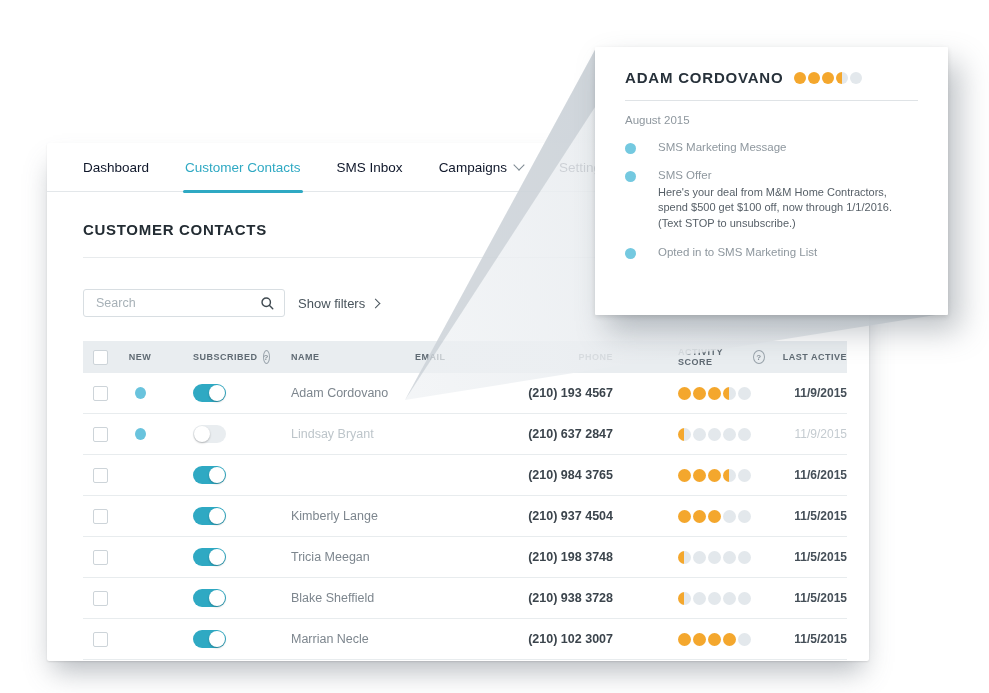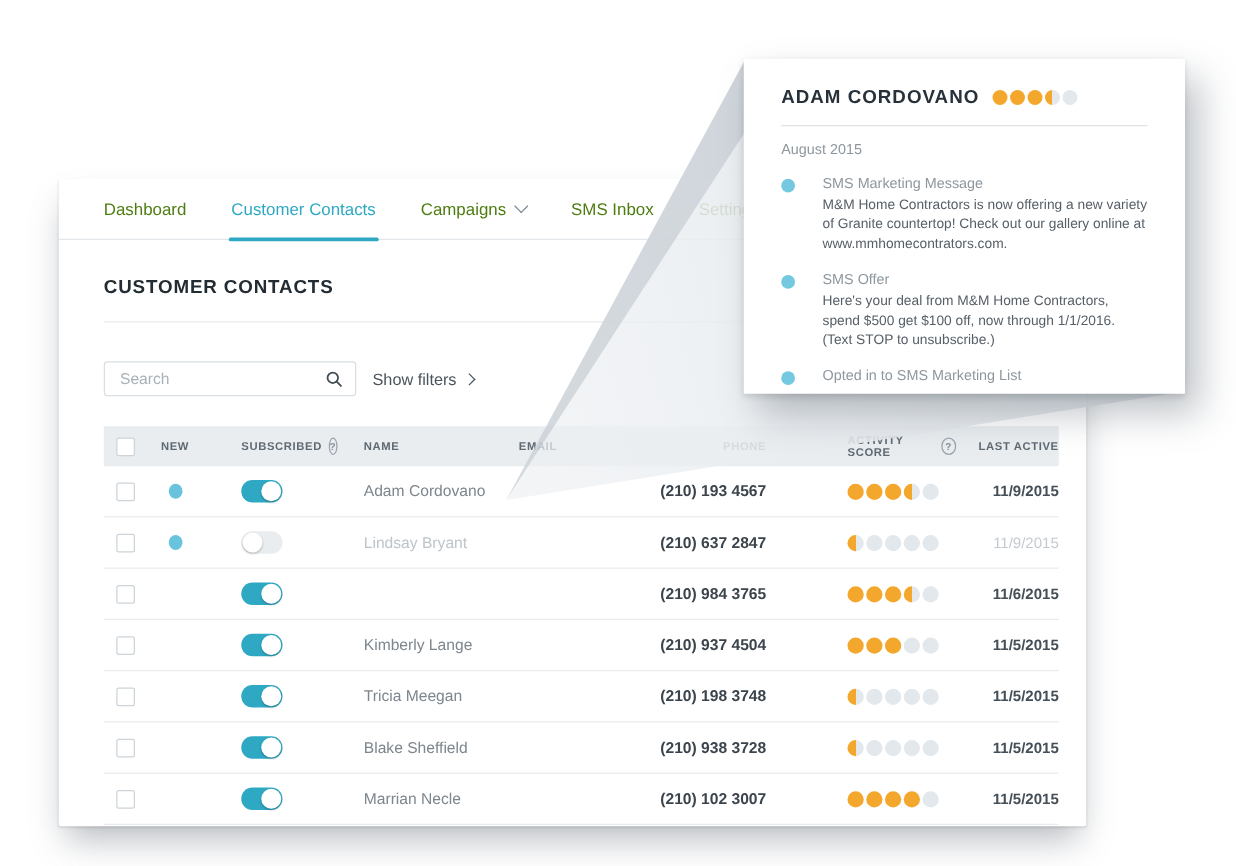--- a/index.html
+++ b/index.html
@@ -10,21 +10,21 @@
     -webkit-font-smoothing:antialiased;
   }
   
   .main-card{
     position:absolute;left:47px;top:143px;width:822px;height:518px;
     background:#fff;z-index:1;border-radius:2px;
     box-shadow:0 1px 2px rgba(0,0,0,.10), 0 16px 26px -6px rgba(95,105,115,.45);
   }
   .nav{height:48px;border-bottom:1px solid #e3e7ea;display:flex;align-items:center;padding-left:36px;}
   .nav-item{position:relative;height:100%;display:flex;align-items:center;margin-right:36px;
-    font-size:13.5px;color:#4d7c0f;cursor:pointer;white-space:nowrap;}
+    font-size:13.5px;color:#0f172a;cursor:pointer;white-space:nowrap;}
   .nav-item.active{color:var(--accent-teal,#2fa9c3);}
   .nav-item.active::after{content:"";position:absolute;left:-2px;right:-2px;bottom:-2px;height:3px;
     background:var(--accent-teal,#2fa9c3);border-radius:2px;}
   .chev-down{width:7px;height:7px;border-right:1.6px solid #7e8a93;border-bottom:1.6px solid #7e8a93;
     transform:rotate(45deg);margin-left:8px;margin-top:-4px;}
   .card-body{padding:0 22px 0 36px;}
   .page-title{margin-top:29px;font-size:15px;font-weight:bold;letter-spacing:.7px;color:#232c33;}
   .title-rule{border:none;border-top:1px solid #e8ebed;margin:19px 0 0 0;}
   
   .search-row{display:flex;align-items:center;margin-top:31px;}
@@ -104,25 +104,25 @@
 
 <div class="main-card">
   <div class="nav" id="nav">
       <div class="nav-item">
         <span>Dashboard</span>
       </div>
       <div class="nav-item active">
         <span>Customer Contacts</span>
       </div>
       <div class="nav-item">
+        <span>SMS Inbox</span>
+      </div>
+      <div class="nav-item">
         <span>Campaigns</span>
         <span class="chev-down"></span>
-      </div>
-      <div class="nav-item">
-        <span>SMS Inbox</span>
       </div>
       <div class="nav-item">
         <span>Settings</span>
       </div>
     </div>
   <div class="card-body">
     <div class="page-title">CUSTOMER CONTACTS</div>
     <hr class="title-rule">
     <div class="search-row">
       <div class="search-box">
@@ -416,21 +416,20 @@
         <span class="dot empty sm"></span>
       </span>
   </div>
   <hr class="popup-rule">
   <div class="popup-month">August 2015</div>
   <div class="popup-items" id="popup-items">
       <div class="popup-item">
         <span class="bullet"></span>
         <div>
           <div class="item-title">SMS Marketing Message</div>
-          <div class="item-body">M&amp;M Home Contractors is now offering a new variety of Granite countertop! Check out our gallery online at www.mmhomecontrators.com.</div>
         </div>
       </div>
       <div class="popup-item">
         <span class="bullet"></span>
         <div>
           <div class="item-title">SMS Offer</div>
           <div class="item-body">Here's your deal from M&amp;M Home Contractors, spend $500 get $100 off, now through 1/1/2016. (Text STOP to unsubscribe.)</div>
         </div>
       </div>
       <div class="popup-item">

